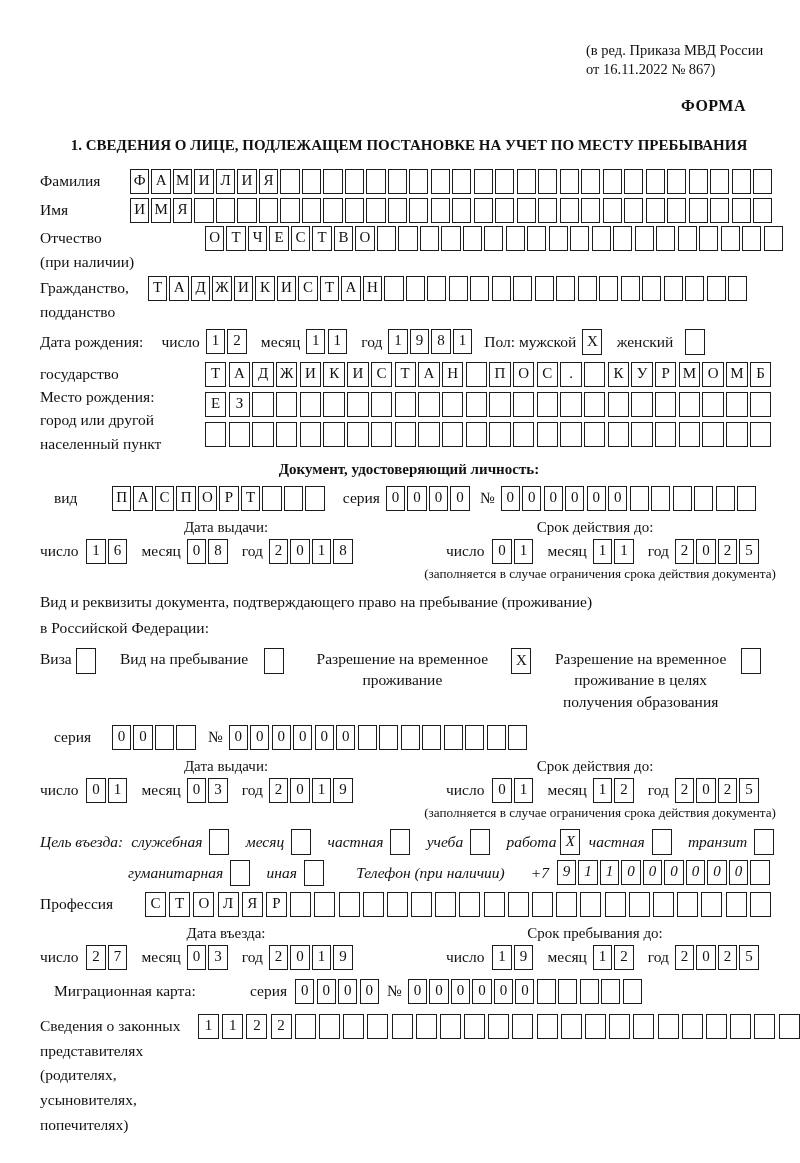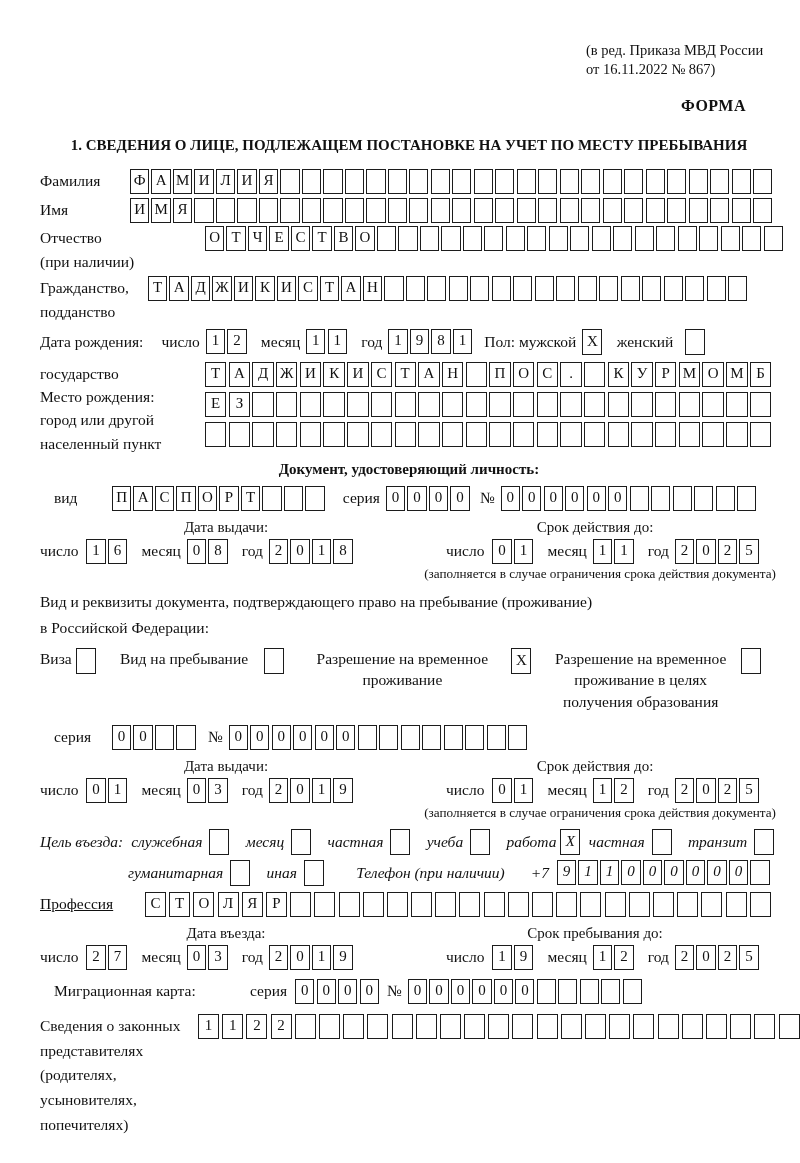--- a/index.html
+++ b/index.html
@@ -65,21 +65,21 @@
   .mt-6 { margin-left:14px; }
 
   .goalrow { display:flex; align-items:center; white-space:nowrap; margin:4px 0 5px;font-style:italic; }
   .goalrow .glab { margin-left:14px; }
   .goalrow .glab0 { margin-left:0; }
   .goalrow .cb { margin-left:7px; }
   .indent88 { margin-left:88px; }
   .phone-lab { margin-left:30px; }
   .phone-pre { margin-left:26px; margin-right:8px; }
 
-  .prof-label { width:105px; flex:0 0 auto;text-decoration:underline; }
+  .prof-label { width:105px; flex:0 0 auto; }
 
   .mcrow { display:flex; align-items:center; white-space:nowrap; margin-top:9px; padding-left:14px; }
   .mc-label { width:196px; flex:0 0 auto; }
 
   .reprow { display:flex; margin-top:10px; }
   .replabel { width:158px; flex:0 0 auto; line-height:1.6; }
   .repcells .cells { margin-bottom:5.5px; }
 </style>
 </head>
 <body>

